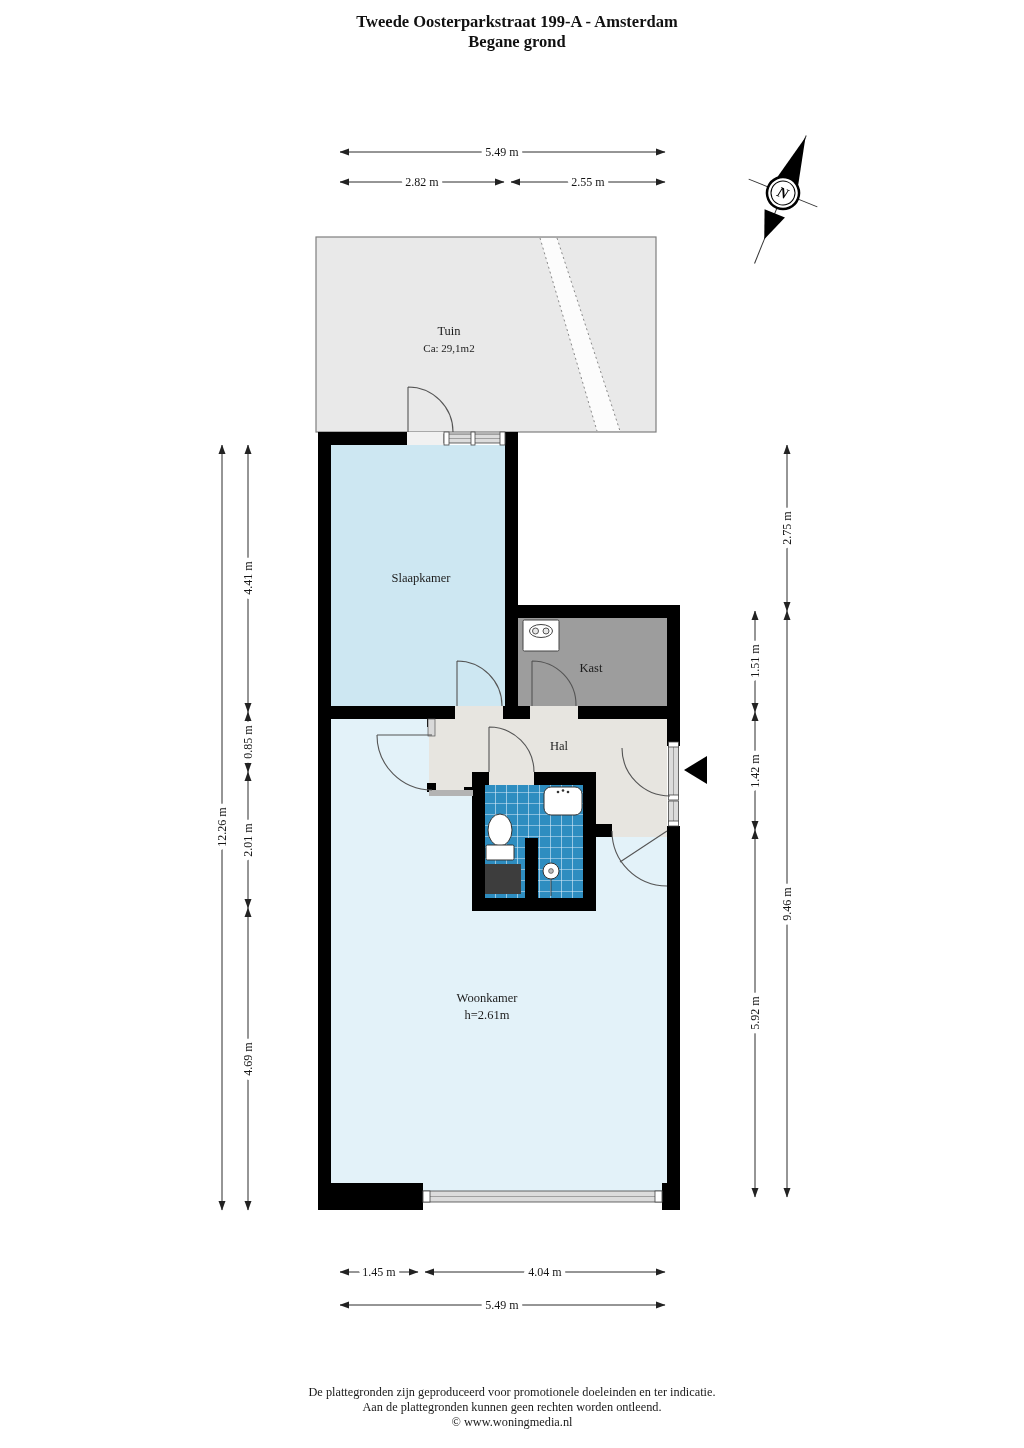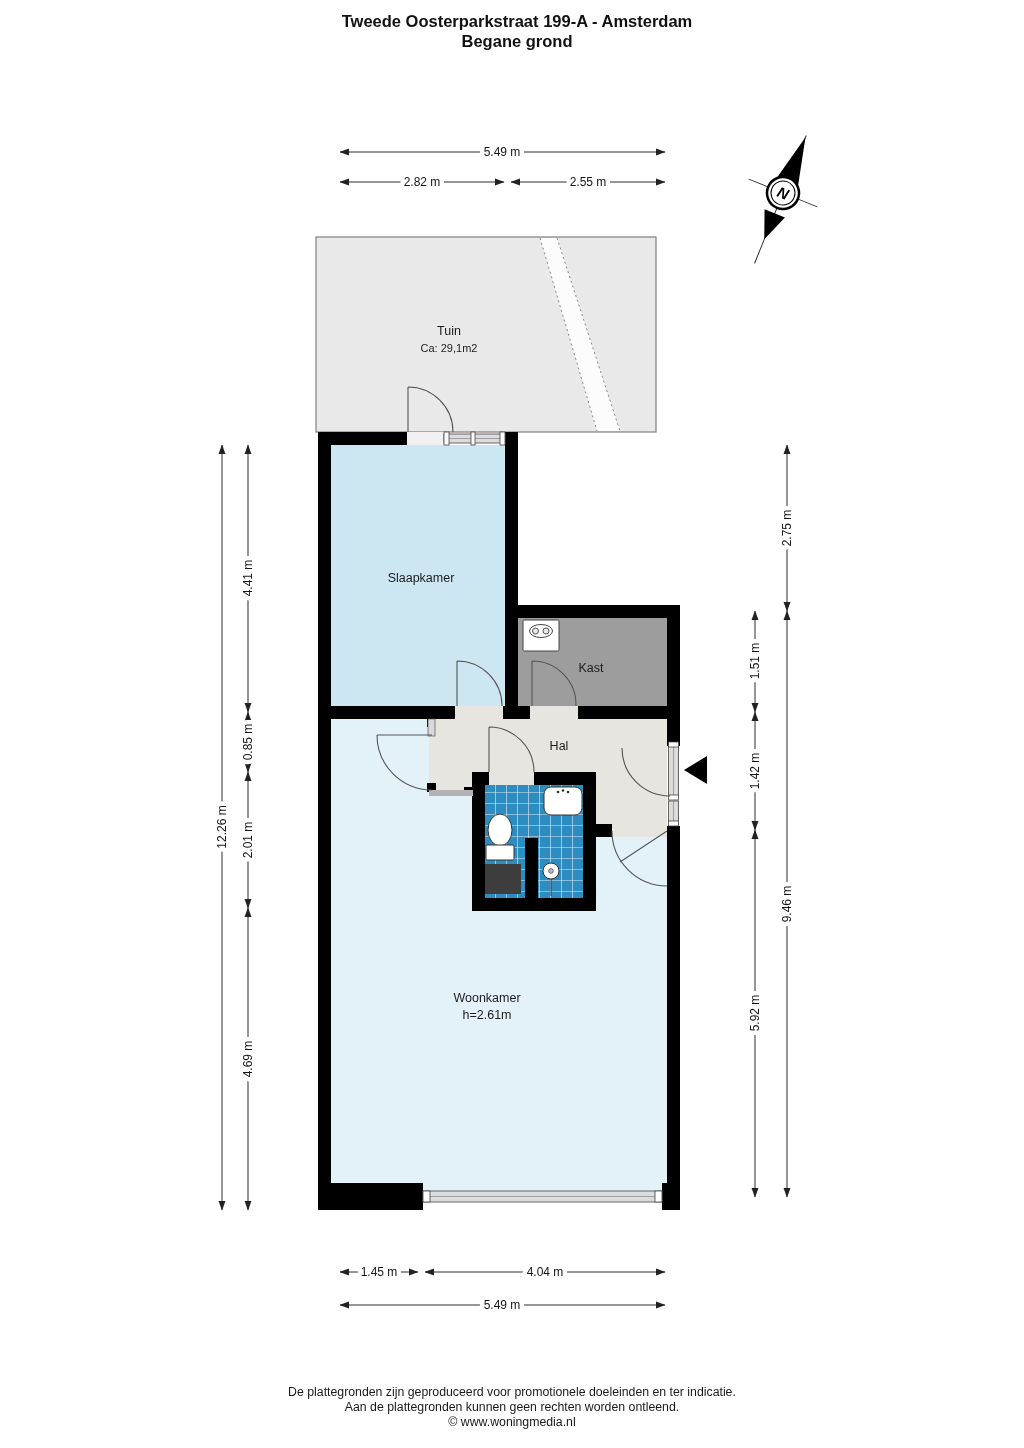--- a/index.html
+++ b/index.html
@@ -1,17 +1,17 @@
 <!DOCTYPE html>
 <html><head>
 <meta charset="utf-8">
 <style>
   html,body { margin:0; padding:0; background:#ffffff; }
   .page { position:relative; width:1024px; height:1448px; background:#fff;
-          font-family:Liberation Sans, sans-serif; }
+          font-family:Liberation Serif, serif; }
   svg { display:block; }
   .title  { font-size:16.5px; font-weight:bold; fill:#111; text-anchor:middle; }
   .lbl    { font-size:12.5px; fill:#1c1c1c; text-anchor:middle; dominant-baseline:central; }
   .lblsub { font-size:11px;  fill:#1c1c1c; text-anchor:middle; dominant-baseline:central; }
   .dim    { font-size:12px; fill:#151515; text-anchor:middle; dominant-baseline:central;
             paint-order:stroke; stroke:#ffffff; stroke-width:9px; stroke-linejoin:round; }
   .footer { font-size:12.3px; fill:#1a1a1a; text-anchor:middle; }
   .dimline { stroke:#2c2c2c; stroke-width:1; }
   .doorArc { fill:none; stroke-width:1.1; }
   .winband { fill:#dcdcdc; stroke:#444; stroke-width:0.8; }

